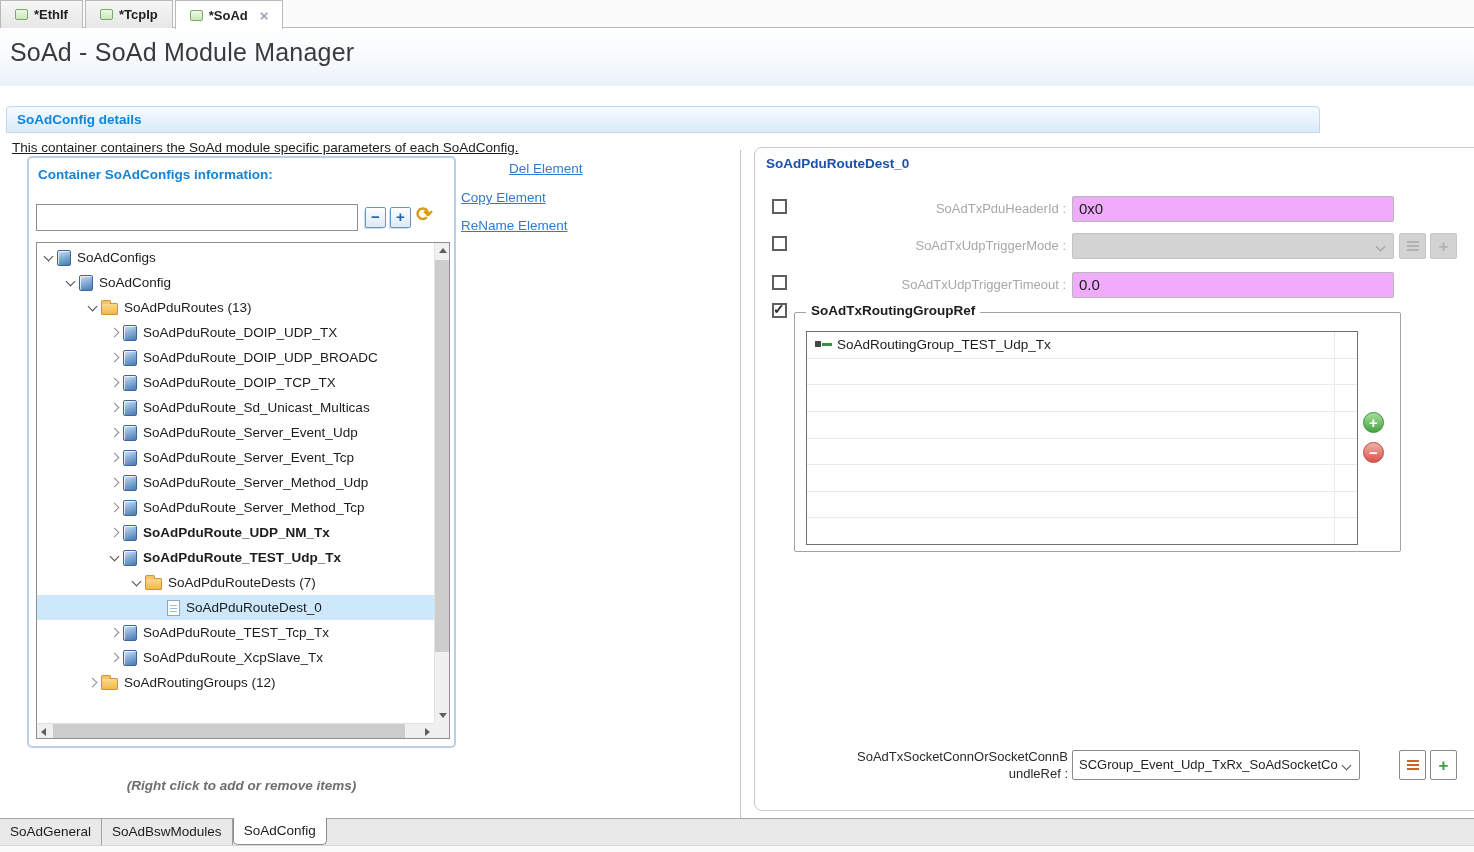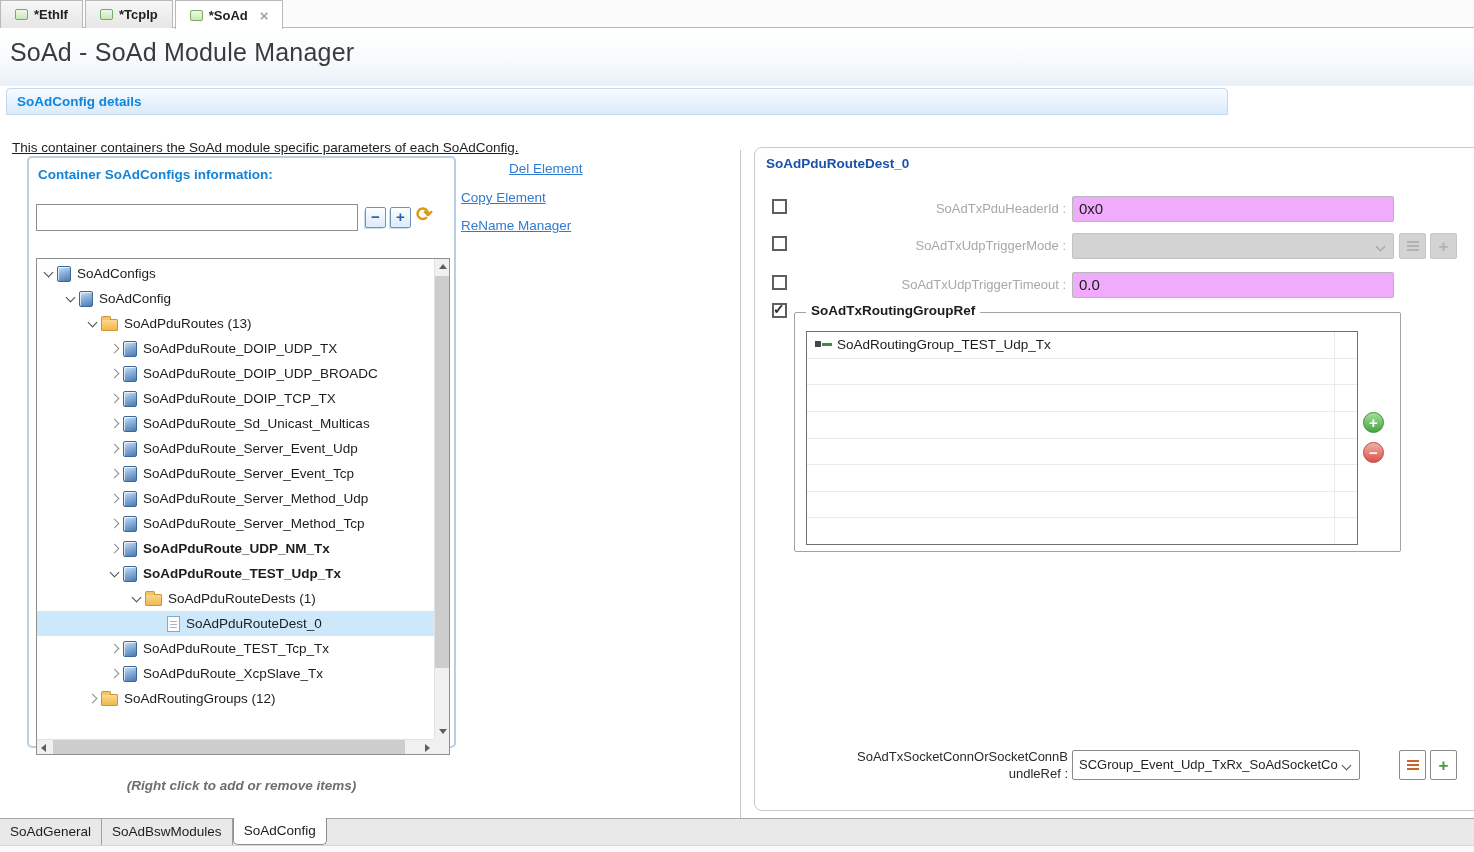--- a/index.html
+++ b/index.html
@@ -12,37 +12,37 @@
   .etab { display:flex; align-items:center; gap:6px; padding:0 14px; height:28px; font-size:13px; font-weight:bold; color:#222;
           background:linear-gradient(180deg,#f7f7f7,#e6e6e6); border:1px solid #b9b9b9; border-bottom:none; cursor:pointer; }
   .etab + .etab { margin-left:2px; }
   .etab.active { background:#fff; height:29px; z-index:2; }
   .gicon { width:13px; height:11px; border:1px solid #78aa64; border-radius:2px; background:linear-gradient(#eef9e8,#c9e8b8); flex:none; }
   .closex { font-size:15px; font-weight:bold; color:#9aa6b1; margin-left:6px; line-height:1; cursor:pointer; }
 
   
   .titlestrip { position:absolute; left:0; top:28px; width:100%; height:58px; background:linear-gradient(180deg,#ffffff 0%,#f7fafd 55%,#e9f1f9 100%); }
   .pagetitle { position:absolute; left:10px; top:10px; font-size:25px; color:#3b3b3b; letter-spacing:.2px; }
-  .sectionbar { position:absolute; left:6px; top:88px; width:1222px; height:27px; border:1px solid #c2d8ec; border-radius:4px 4px 0 0;
+  .sectionbar { position:absolute; left:6px; top:106px; width:1314px; height:27px; border:1px solid #c2d8ec; border-radius:4px 4px 0 0;
                 background:linear-gradient(180deg,#f6fbff 0%,#e7f2fc 55%,#d9ebfa 100%); line-height:25px; padding-left:10px;
                 font-size:13.5px; font-weight:bold; color:#0e86de; }
   .sectiondesc { position:absolute; left:12px; top:140px; font-size:13.5px; color:#1c1c1c;text-decoration:underline; }
 
   
   .leftpanel { position:absolute; left:27px; top:156px; width:429px; height:592px; border:2px solid #b9cfe6; border-radius:5px; background:#fff; }
   .lp-title { position:absolute; left:9px; top:9px; font-size:13.5px; font-weight:bold; color:#1583d6; }
   .searchbox { position:absolute; left:7px; top:46px; width:322px; height:27px; border:1px solid #8f8f8f; font-size:13px; padding:0 6px; outline:none; }
   .iconbtn { position:absolute; top:49px; width:21px; height:21px; border:1px solid #6f93bf; border-radius:2px;
              background:linear-gradient(#fdfeff,#ddeaf8); color:#1f5fae; font-size:15px; font-weight:bold; text-align:center; line-height:18px; cursor:pointer;
              box-shadow:-2px 2px 0 -1px #c9dcf0; }
   .iconbtn.collapse { left:336px; }
   .iconbtn.expand { left:361px; }
   .refreshbtn { position:absolute; left:387px; top:44px; font-size:20px; font-weight:bold; color:#d79b16; cursor:pointer; }
 
-  .treebox { position:absolute; left:7px; top:84px; width:414px; height:497px; border:1px solid #8f8f8f; background:#fff; overflow:hidden;margin-top:16px; }
+  .treebox { position:absolute; left:7px; top:84px; width:414px; height:497px; border:1px solid #8f8f8f; background:#fff; overflow:hidden; }
   .treerows { position:absolute; left:0; top:2px; right:15px; bottom:15px; overflow:hidden; }
   .trow { display:flex; align-items:center; height:25px; white-space:nowrap; font-size:13.5px; color:#1c1c1c; cursor:pointer; }
   .trow.sel { background:#cde8fb; }
   .chev { width:16px; height:25px; position:relative; flex:none; }
   .chev.collapsed::before { content:""; position:absolute; left:4px; top:9px; width:6px; height:6px; border-right:1.6px solid #8c8c8c; border-bottom:1.6px solid #8c8c8c; transform:rotate(-45deg); }
   .chev.expanded::before { content:""; position:absolute; left:4px; top:8px; width:6px; height:6px; border-right:1.6px solid #4c4c4c; border-bottom:1.6px solid #4c4c4c; transform:rotate(45deg); }
   .ticon { flex:none; margin-right:6px; position:relative; }
   .ticon.module { width:14px; height:16px; border:1px solid #3c659c; border-radius:2px;
                   background:linear-gradient(160deg,#d3e5f7 0%,#8fb5dd 40%,#4a7ab0 100%); box-shadow:inset 1px 1px 0 rgba(255,255,255,.7); }
   .ticon.folder { width:17px; height:12px; margin-top:3px; background:linear-gradient(#fbd98a,#f0b74f); border:1px solid #cf9435; border-radius:1px; }
@@ -215,21 +215,21 @@
             <span class="tlabel">SoAdPduRoute_UDP_NM_Tx</span>
           </div>
           <div class="trow" style="padding-left: 70px; font-weight: bold;">
             <span class="chev expanded"></span>
             <span class="ticon module"></span>
             <span class="tlabel">SoAdPduRoute_TEST_Udp_Tx</span>
           </div>
           <div class="trow" style="padding-left: 92px;">
             <span class="chev expanded"></span>
             <span class="ticon folder"></span>
-            <span class="tlabel">SoAdPduRouteDests (1)</span>
+            <span class="tlabel">SoAdPduRouteDests (7)</span>
           </div>
           <div class="trow sel" style="padding-left: 114px;">
             <span class="chev leaf"></span>
             <span class="ticon doc"></span>
             <span class="tlabel">SoAdPduRouteDest_0</span>
           </div>
           <div class="trow" style="padding-left: 70px;">
             <span class="chev collapsed"></span>
             <span class="ticon module"></span>
             <span class="tlabel">SoAdPduRoute_TEST_Tcp_Tx</span>
@@ -256,21 +256,21 @@
         <span class="tri right"></span>
       </div>
       <div class="scorner"></div>
     </div>
 
   </div>
   <div class="hint">(Right click to add or remove items)</div>
 
   <a class="actlink" style="top:161px;margin-left:48px;">Del Element</a>
   <a class="actlink" style="top:190px;">Copy Element</a>
-  <a class="actlink" style="top:218px;">ReName Manager</a>
+  <a class="actlink" style="top:218px;">ReName Element</a>
 
   <div class="vdivider"></div>
 
   <div class="rightpanel"></div>
   <div class="rp-title">SoAdPduRouteDest_0</div>
 
   <span class="cb" style="left:772px; top:199px;"></span>
   <span class="dlabel" style="top:201px;">SoAdTxPduHeaderId :</span>
   <div class="dinput" style="top:196px;">0x0</div>
 

